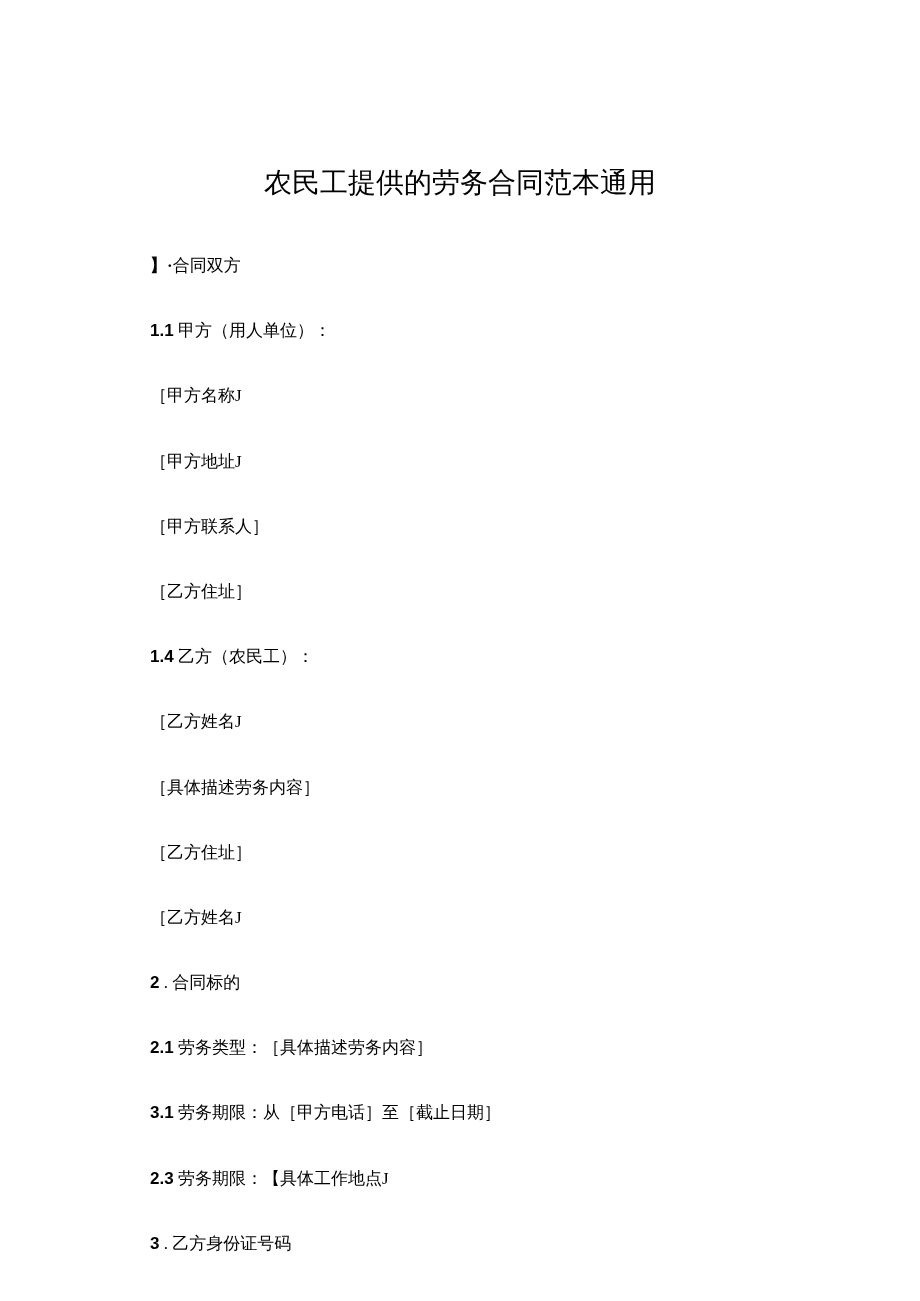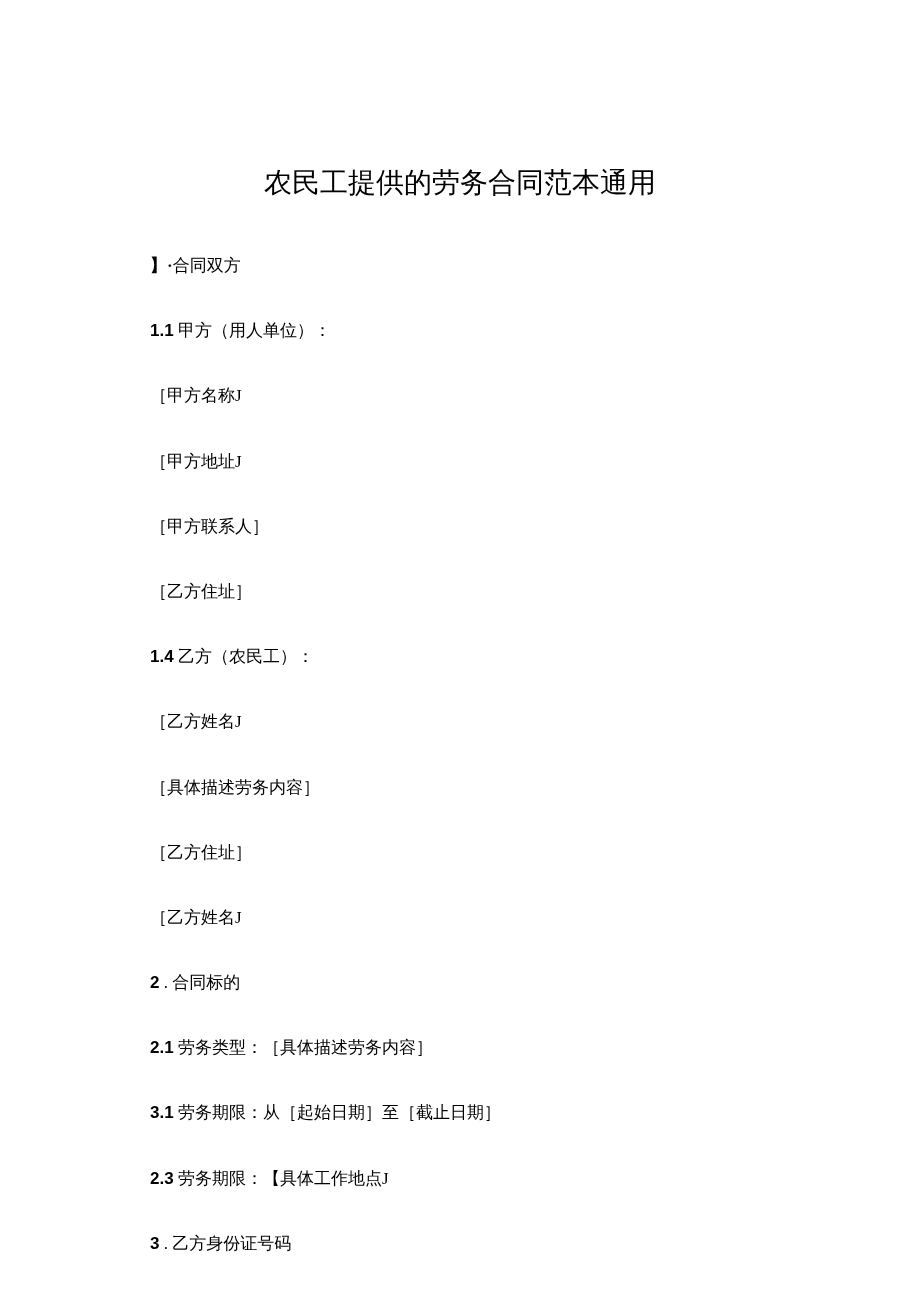--- a/index.html
+++ b/index.html
@@ -66,21 +66,21 @@
 
 <p class="line">
   <span class="num">2</span><span> . 合同标的</span>
 </p>
 
 <p class="line">
   <span class="num">2.1</span><span> 劳务类型：［具体描述劳务内容］</span>
 </p>
 
 <p class="line">
-  <span class="num">3.1</span><span>  劳务期限：从［起始日期］至［截止日期］</span>
+  <span class="num">3.1</span><span>  劳务期限：从［甲方电话］至［截止日期］</span>
 </p>
 
 <p class="line">
   <span class="num">2.3</span><span>  劳务期限：【具体工作地点J</span>
 </p>
 
 <p class="line">
   <span class="num">3</span><span>  . 乙方身份证号码</span>
 </p>
 

